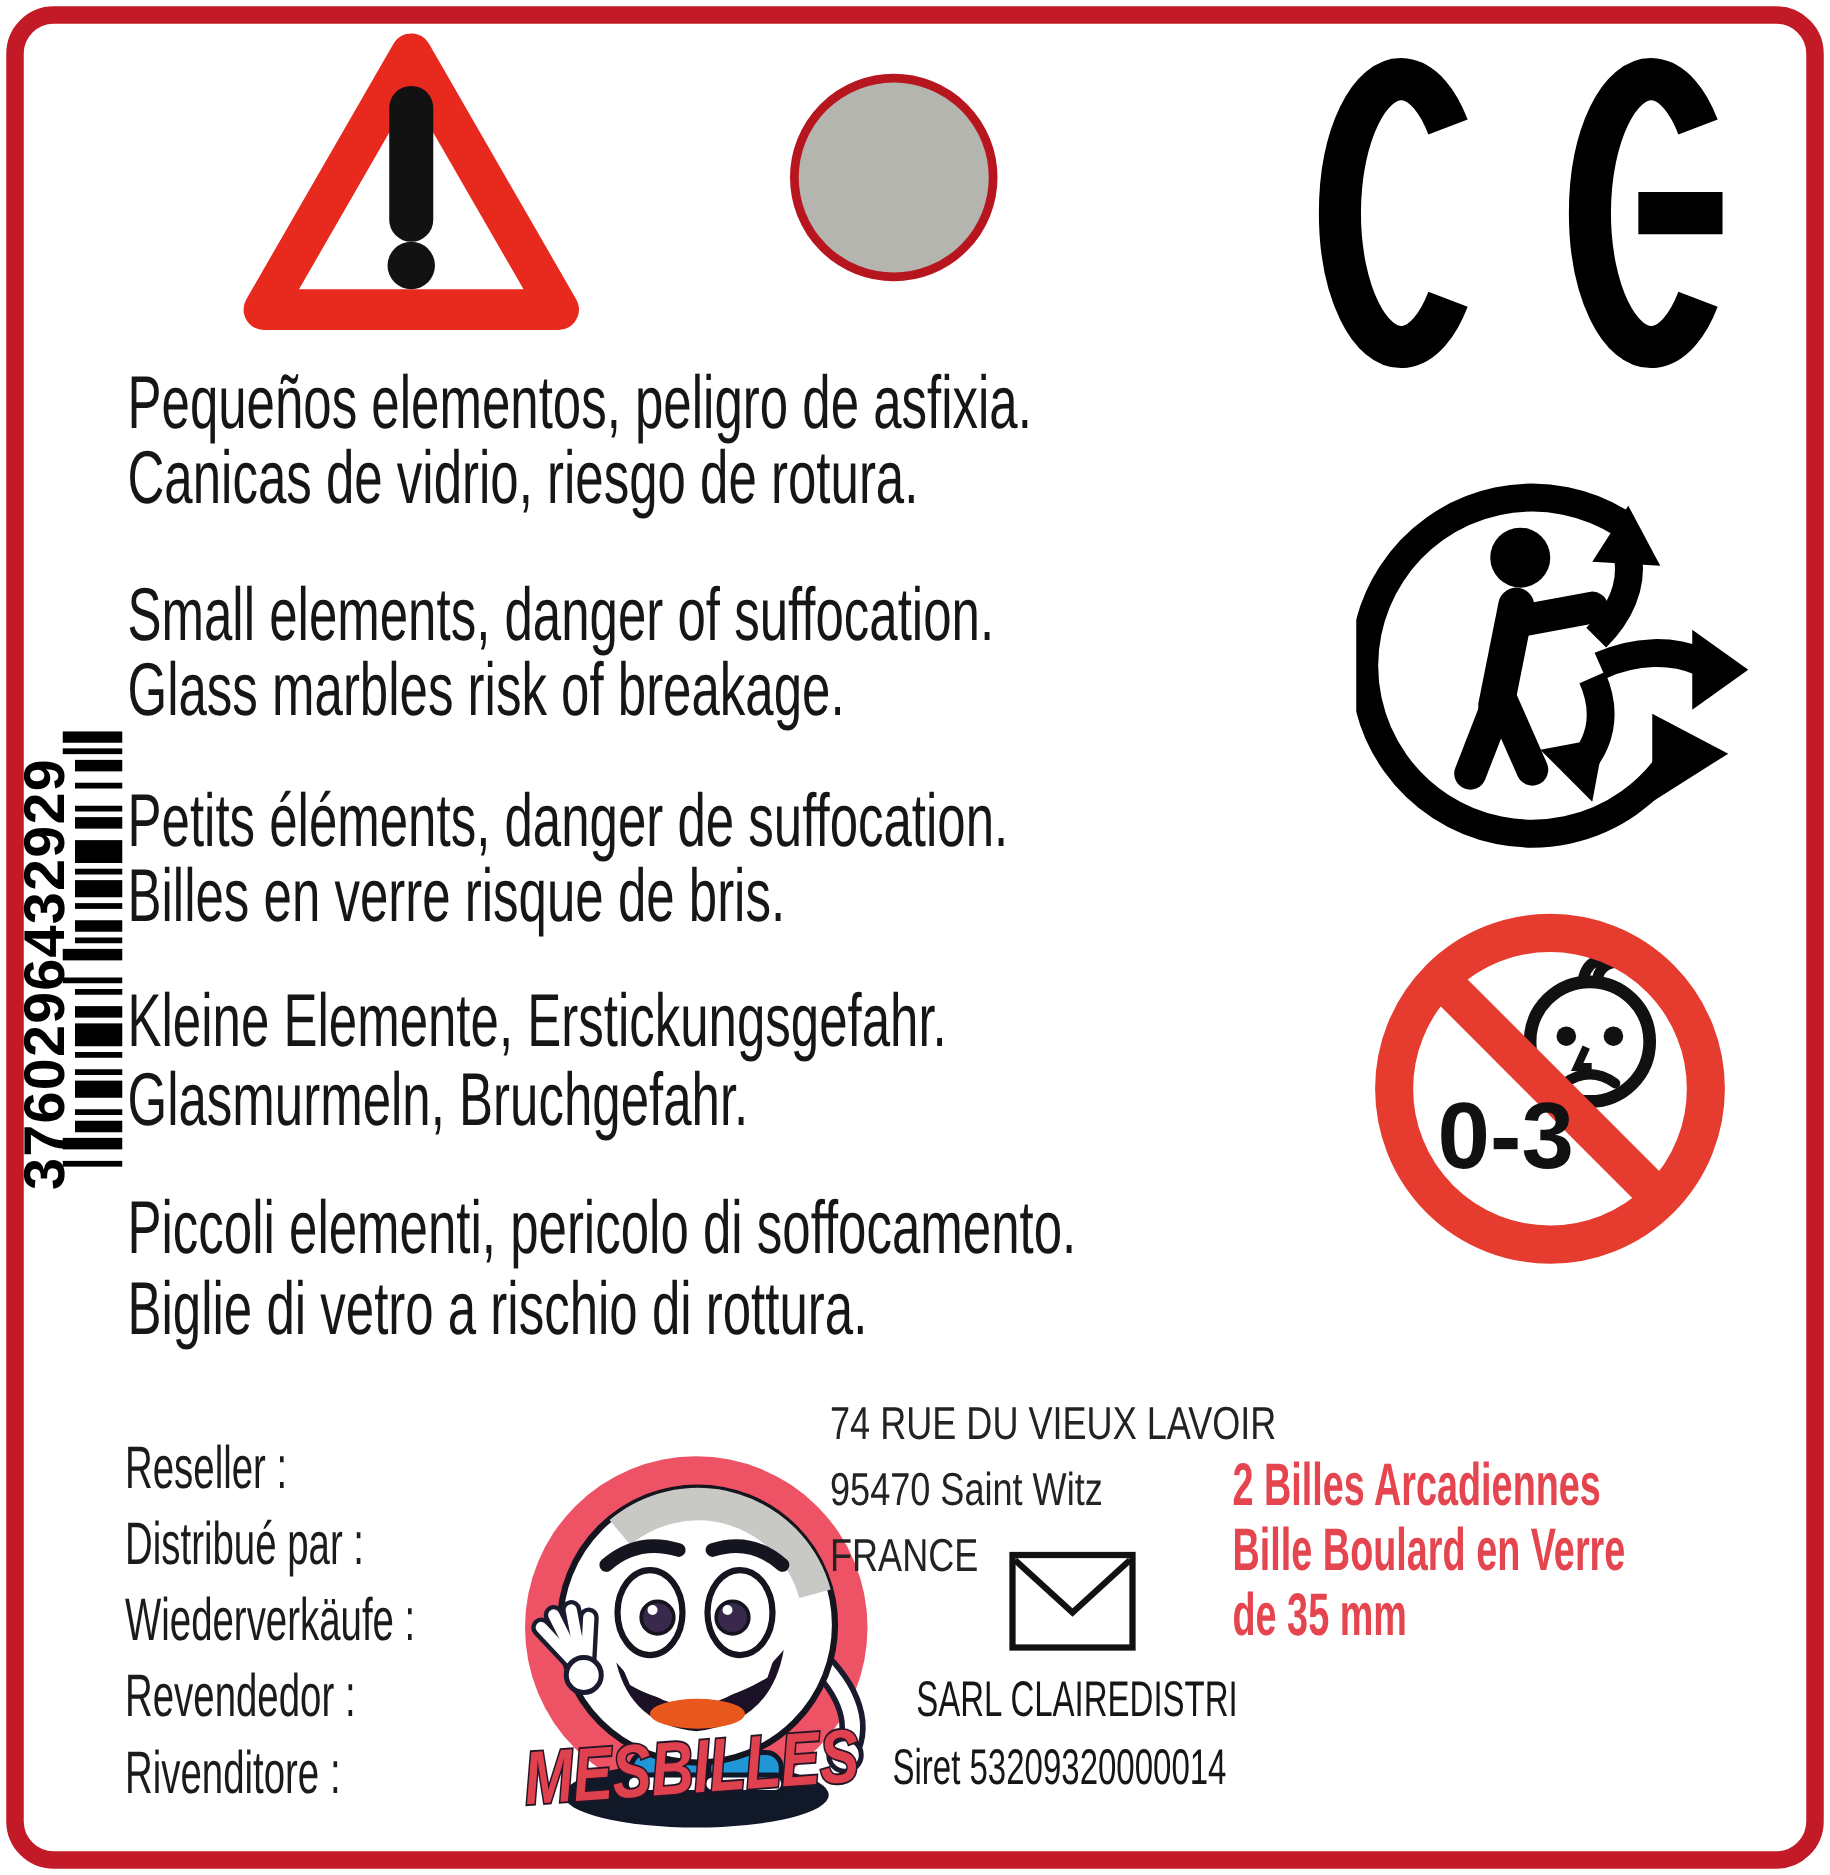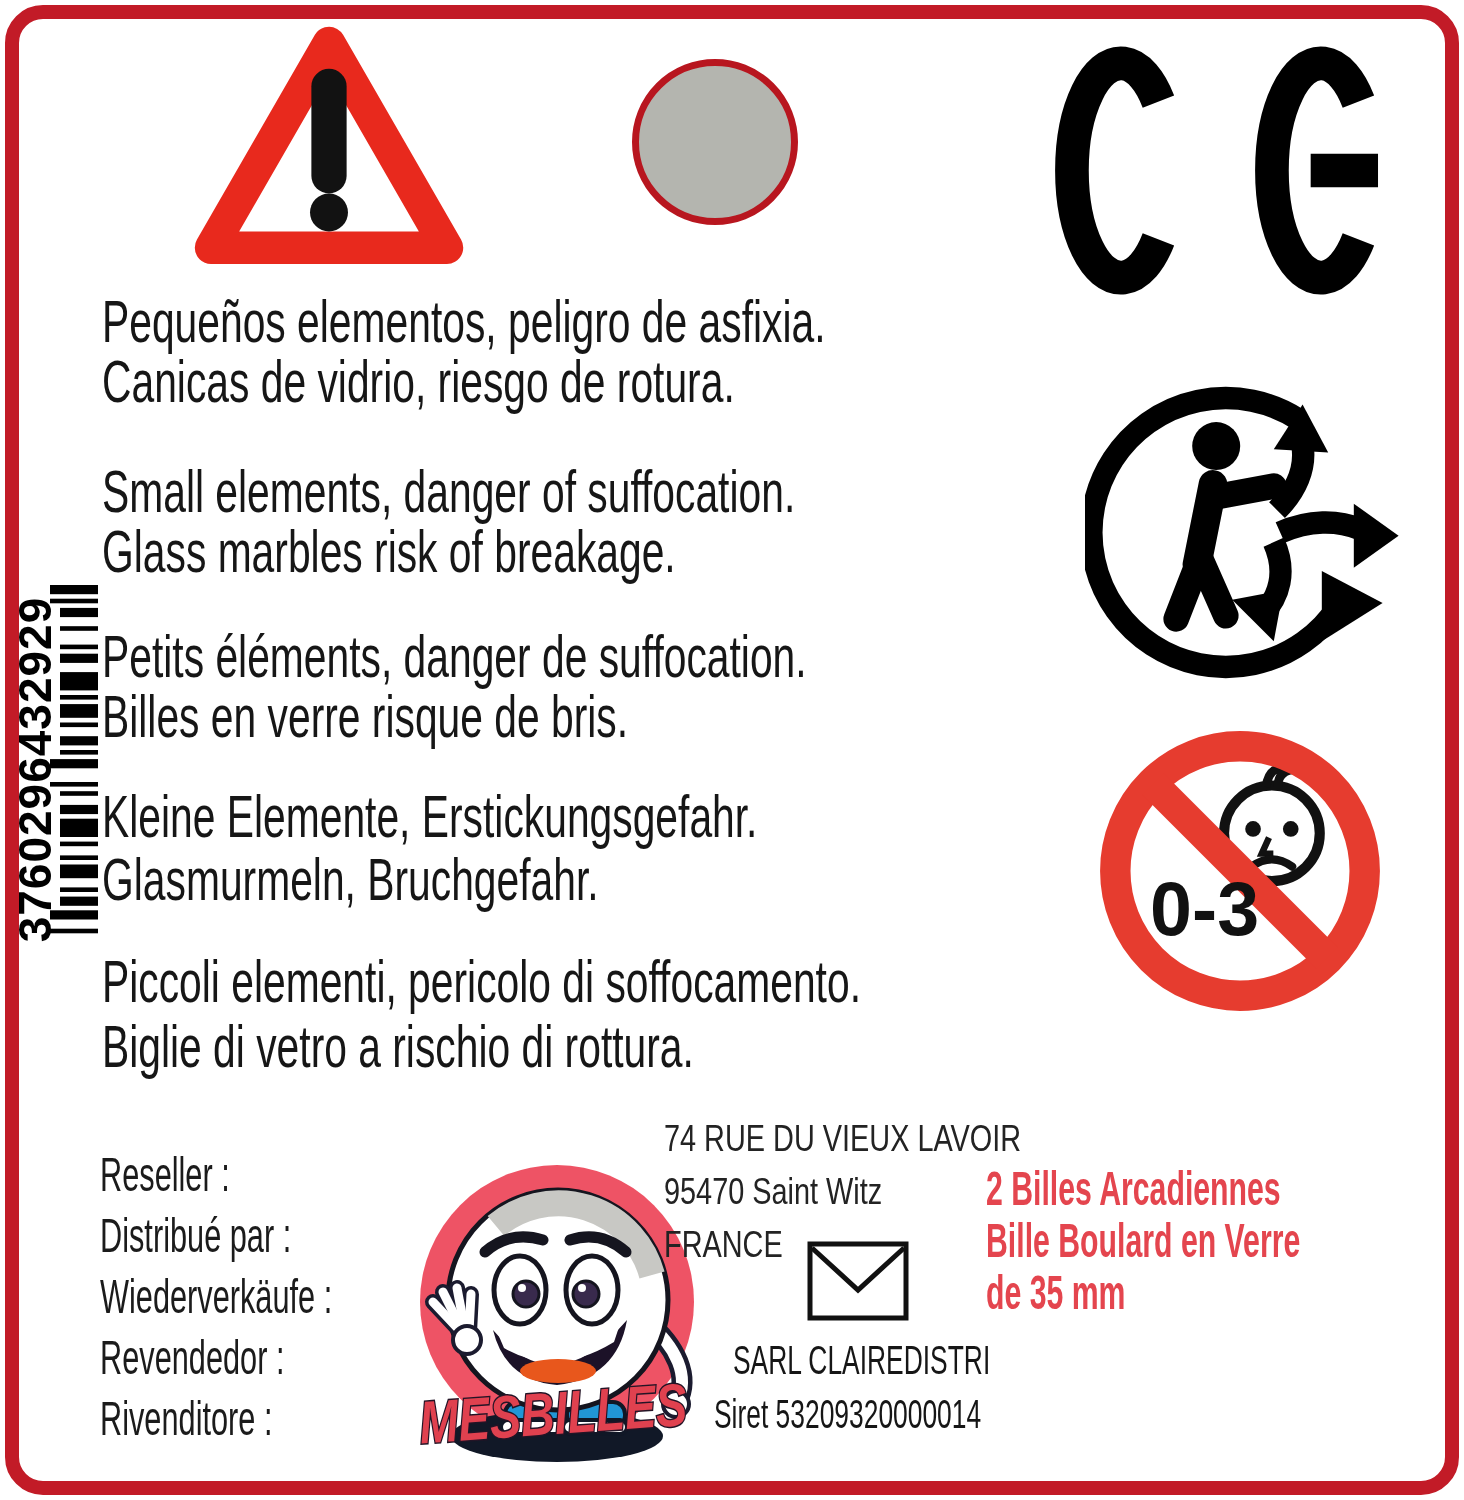--- a/index.html
+++ b/index.html
@@ -1,17 +1,17 @@
 <!DOCTYPE html>
 <html><head>
 <meta charset="utf-8">
 <style>
   html,body{margin:0;padding:0;background:#ffffff;}
   .canvas{position:relative;width:1464px;height:1500px;background:#fff;overflow:hidden;
-          font-family:"Liberation Sans",sans-serif;text-align:center;}
+          font-family:"Liberation Sans",sans-serif;}
   .frame{position:absolute;inset:5px;border:14px solid #c21b27;border-radius:38px;}
   .abs{position:absolute;}
   
   .wline{position:absolute;left:102px;font-size:60px;line-height:60px;color:#161616;
          transform:scaleX(0.68);transform-origin:0 0;white-space:nowrap;}
   .rline{position:absolute;left:100px;font-size:48px;line-height:50px;color:#1b1b1b;
          transform:scaleX(0.64);transform-origin:0 0;white-space:nowrap;}
   .aline{position:absolute;left:664px;font-size:37px;line-height:42px;color:#232323;
          transform:scaleX(0.78);transform-origin:0 0;white-space:nowrap;}
   .cline{position:absolute;font-size:40px;line-height:44px;color:#161616;

